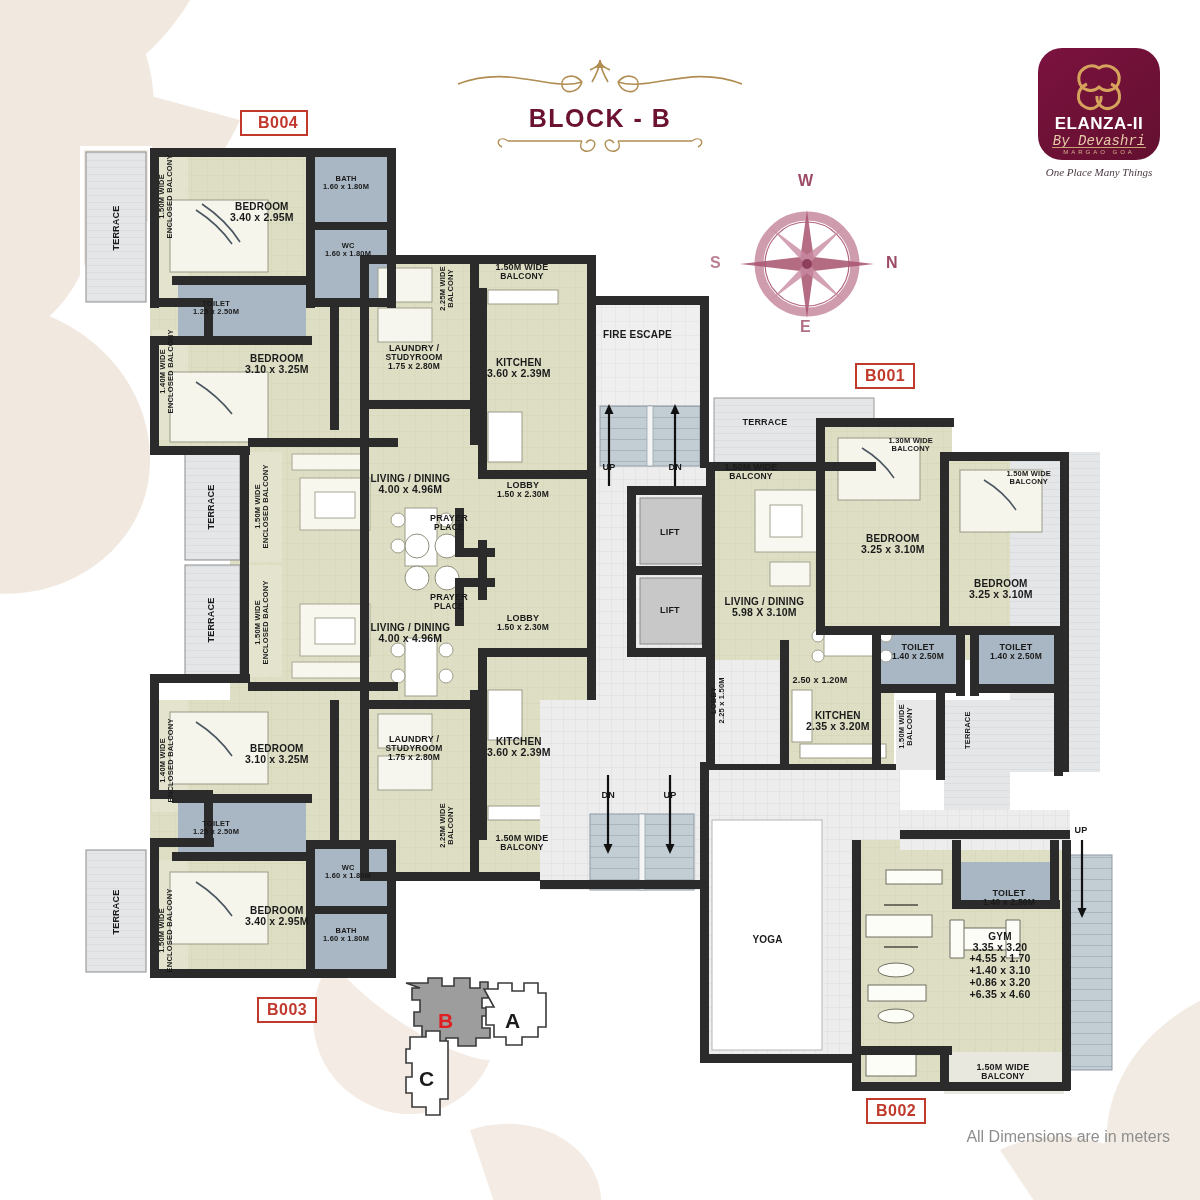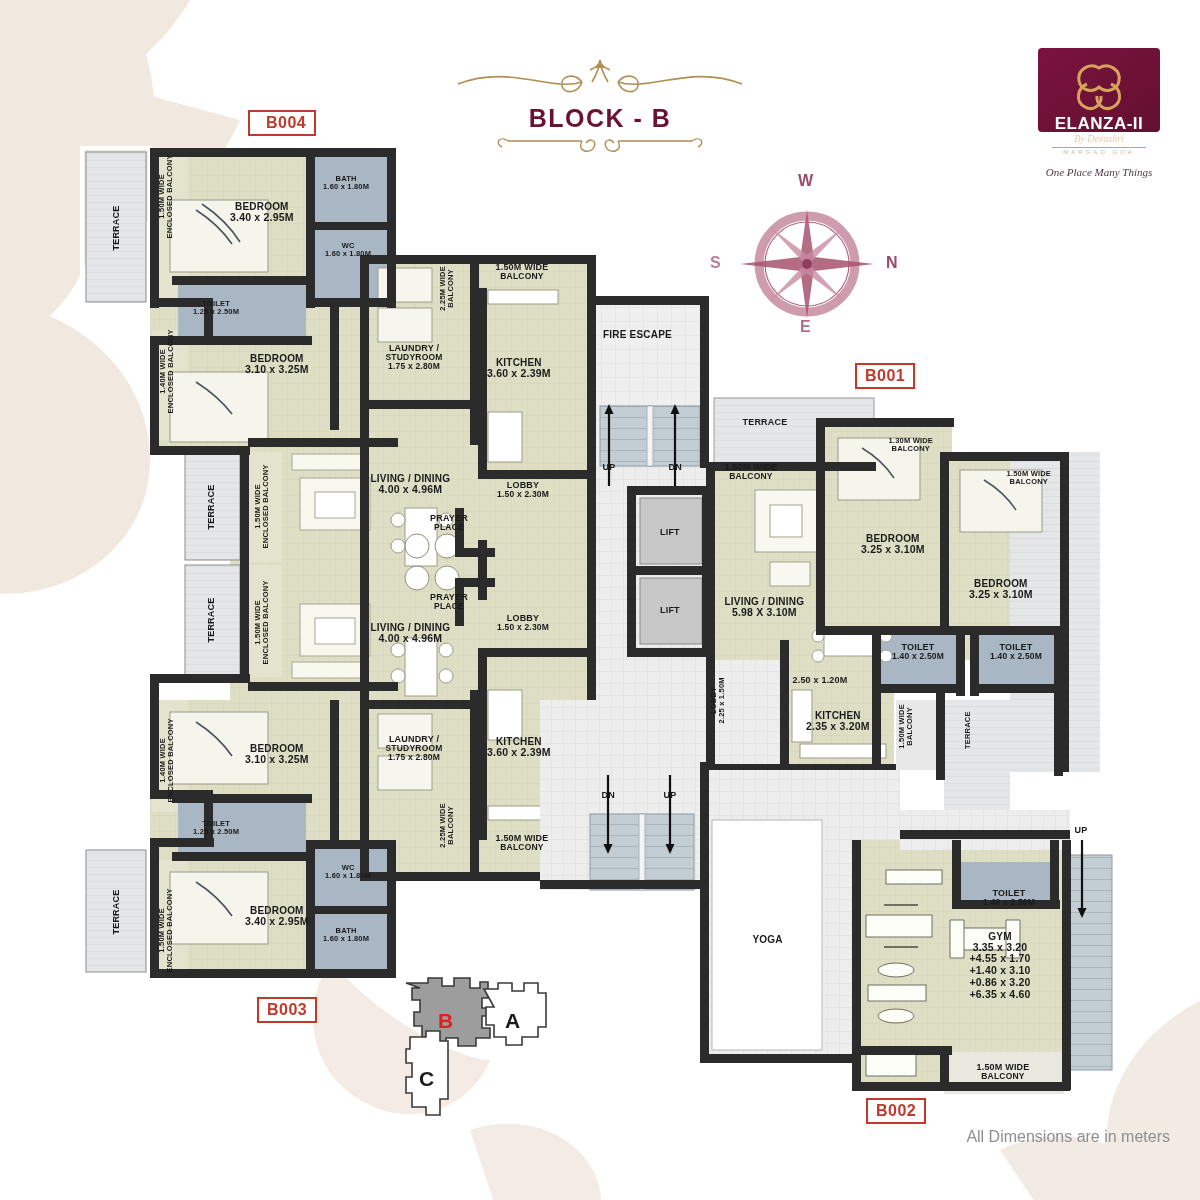--- a/index.html
+++ b/index.html
@@ -9,27 +9,27 @@
     font-family:"Liberation Sans", sans-serif;
   }
   
   #bg{position:absolute;inset:0;z-index:0;pointer-events:none;}
   
   .title-wrap{position:absolute;left:330px;top:58px;width:540px;text-align:center;z-index:5;}
   .flourish{display:block;margin:0 auto;}
   .block-title{font-size:25px;font-weight:bold;color:#6b1131;letter-spacing:1.5px;margin-top:4px;}
   .plan-title{font-size:26px;font-weight:bold;color:#8c1436;letter-spacing:.4px;margin-top:3px;}
   
-  .logo-box{position:absolute;left:1038px;top:48px;width:122px;height:84px;border-radius:4px;
+  .logo-box{position:absolute;left:1038px;top:48px;width:122px;height:112px;border-radius:24px;
      background:linear-gradient(145deg,#7b123f 0%,#63102f 100%);z-index:6;}
   .logo-mark{position:absolute;left:50%;top:12px;transform:translateX(-50%);}
   .logo-name{position:absolute;left:0;right:0;top:66px;text-align:center;color:#fff;
      font-size:17px;font-weight:bold;letter-spacing:.5px;}
   .logo-sub{position:absolute;left:0;right:0;top:85px;text-align:center;color:#e7c9a8;
-     font-size:10px;font-style:italic;font-family:Liberation Serif, serif;}
+     font-size:14px;font-style:italic;font-family:Liberation Mono, monospace;}
   .logo-rule{position:absolute;left:14px;right:14px;top:99px;height:1px;background:#c9a06f;}
   .logo-city{position:absolute;left:0;right:0;top:101px;text-align:center;color:#d8b48c;
      font-size:6px;letter-spacing:3px;}
   .logo-tag{position:absolute;left:1026px;top:166px;width:146px;text-align:center;color:#4b3a44;
      font-size:11px;font-style:italic;font-family:"Liberation Serif",serif;z-index:6;}
   
   .compass{position:absolute;left:712px;top:176px;width:190px;height:170px;z-index:5;}
   .cdir{position:absolute;color:#9c4a66;font-size:16px;font-weight:bold;}
   
   #plan{position:absolute;left:0;top:0;width:1200px;height:1200px;z-index:3;}
@@ -677,17 +677,17 @@
       <span class="dm">+1.40 x 3.10</span>
       <span class="dm">+0.86 x 3.20</span>
       <span class="dm">+6.35 x 4.60</span>
     </div>
     <div class="lab sm" style="left: 976.5px; top: 1062px; white-space: nowrap;">
       <span class="nm">1.50M WIDE</span>
       <span class="dm">BALCONY</span>
     </div>
   </div>
 <div id="badges">
-    <div class="badge" style="left: 248px; top: 110px; padding-left: 16px;">B004</div>
+    <div class="badge" style="left: 240px; top: 110px; padding-left: 16px;">B004</div>
     <div class="badge" style="left: 855px; top: 363px;">B001</div>
     <div class="badge" style="left: 257px; top: 997px;">B003</div>
     <div class="badge" style="left: 866px; top: 1098px;">B002</div>
   </div>
 
 </body></html>

